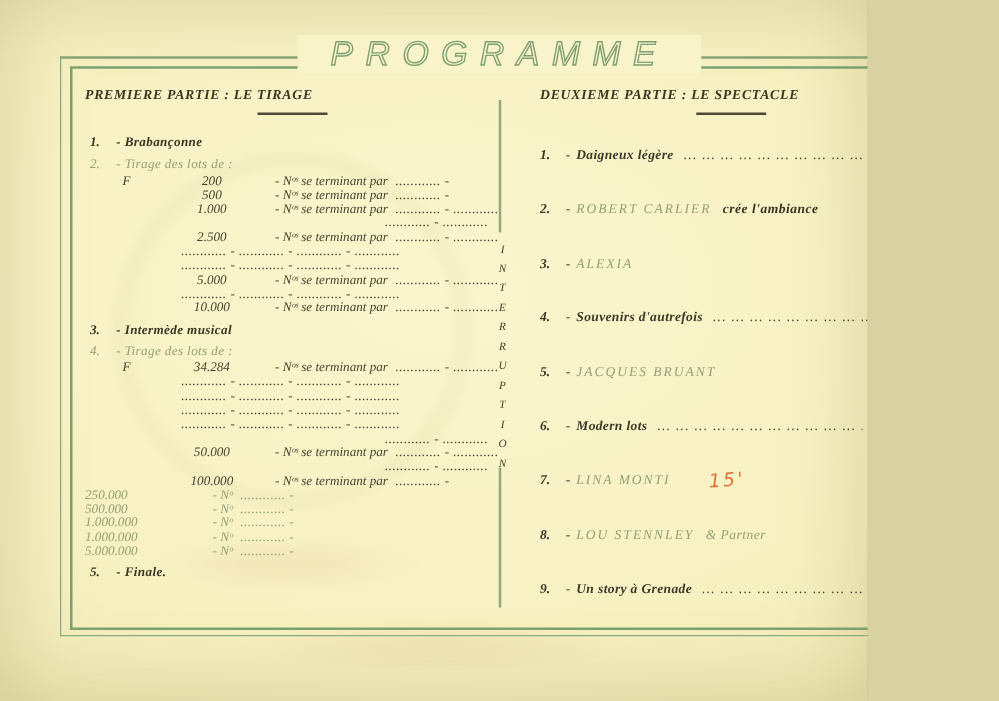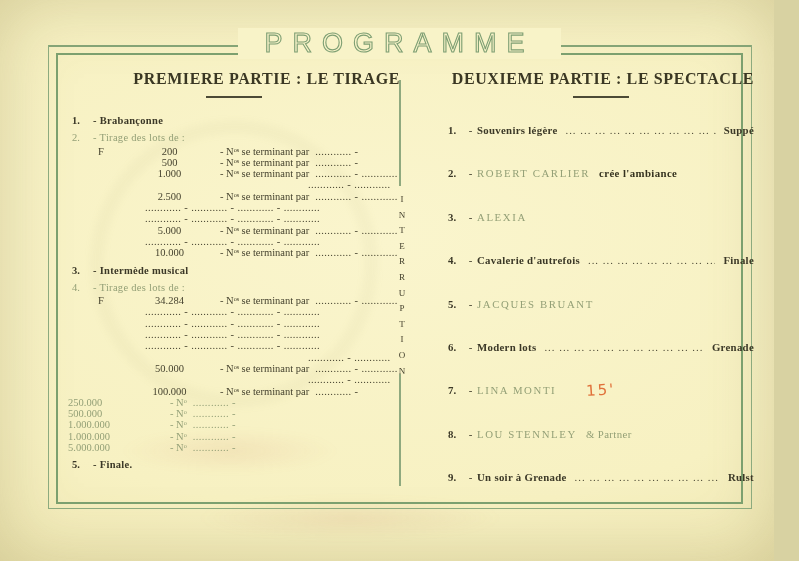--- a/index.html
+++ b/index.html
@@ -2,24 +2,25 @@
 <html><head>
 <meta charset="utf-8">
 <style>
   html,body{margin:0;padding:0;}
   body{
     width:799px;height:561px;
     font-family:"Liberation Serif","DejaVu Serif",serif;
     background:#d8d2a2;
   }
   .page{
-    position:relative;width:774px;height:561px;overflow:hidden;
+    position:relative;width:694px;height:561px;overflow:hidden;
     background:
       radial-gradient(ellipse 120% 90% at 50% 42%, #faf5cd 0%, #f7f1c2 55%, #ece3ab 100%);
     box-shadow:inset 0 0 70px rgba(140,125,70,0.30);
+    font-style:italic;
   }
   
   .watermark{
     position:absolute;left:90px;top:120px;width:260px;height:260px;border-radius:50%;
     border:14px solid rgba(160,150,90,0.05);filter:blur(3px);
   }
   .smudge-a{position:absolute;left:120px;top:428px;width:220px;height:46px;
     background:radial-gradient(ellipse at center, rgba(200,110,80,0.10), rgba(200,110,80,0) 70%);
     filter:blur(3px);}
   .smudge-b{position:absolute;left:200px;top:498px;width:300px;height:40px;
@@ -41,23 +42,23 @@
     font-size:27px;font-weight:400;letter-spacing:10px;
     color:#85a579;
   }
   @supports (-webkit-text-stroke: 1px red){
     .title-text{-webkit-text-fill-color:transparent;-webkit-text-stroke:1.1px #7e9f73;}
   }
 
   
   .col{position:absolute;top:70px;}
   .col-left{left:68px;width:332px;overflow:hidden;}
-  .col-right{left:432px;width:306px;margin-left:16px;}
+  .col-right{left:432px;width:306px;}
   .col-heading{
-    text-align:right;font-size:16px;font-weight:bold;letter-spacing:0.6px;
+    text-align:left;font-size:11px;font-weight:bold;letter-spacing:0.6px;
     color:#3a3723;white-space:nowrap;
   }
   .heading-rule{width:56px;height:2px;background:#4c4a36;margin:8px auto 0 auto;}
 
   
   .llist{margin-top:17px;font-size:10.5px;color:#46432f;}
   .lrow{display:flex;align-items:baseline;white-space:nowrap;height:11.3px;}
   .lrow > span{display:none;}
   .lrow.item{margin-top:6px;margin-bottom:2px;}
   .lrow.item .lnum{display:inline-block;margin-left:4px;width:14px;}
@@ -316,21 +317,21 @@
   <div class="divider-bottom"></div>
 
   <div class="col col-right">
     <div class="col-heading">DEUXIEME PARTIE : LE SPECTACLE</div>
     <div class="heading-rule"></div>
     <div class="rlist">
 
     <div class="ritem plain">
         <span class="rnum">1.</span>
         <span class="rdash">-</span>
-        <span class="rname">Souvenirs légère</span>
+        <span class="rname">Daigneux légère</span>
 
         <span class="rdots">... ... ... ... ... ... ... ... ... ... ... ...</span>
         <span class="rauthor">Suppé</span>
 
       </div>
         <div class="ritem green-name suffix-dark">
         <span class="rnum">2.</span>
         <span class="rdash">-</span>
         <span class="rname">ROBERT CARLIER</span>
         <span class="rsuffix">crée l'ambiance</span>
@@ -338,21 +339,21 @@
       </div>
         <div class="ritem green-name">
         <span class="rnum">3.</span>
         <span class="rdash">-</span>
         <span class="rname">ALEXIA</span>
 
       </div>
         <div class="ritem plain">
         <span class="rnum">4.</span>
         <span class="rdash">-</span>
-        <span class="rname">Cavalerie d'autrefois</span>
+        <span class="rname">Souvenirs d'autrefois</span>
 
         <span class="rdots">... ... ... ... ... ... ... ... ... ... ... ...</span>
         <span class="rauthor">Finale</span>
 
       </div>
         <div class="ritem green-name">
         <span class="rnum">5.</span>
         <span class="rdash">-</span>
         <span class="rname">JACQUES BRUANT</span>
 
@@ -376,21 +377,21 @@
         <div class="ritem green-name">
         <span class="rnum">8.</span>
         <span class="rdash">-</span>
         <span class="rname">LOU STENNLEY</span>
         <span class="rsuffix">&amp; Partner</span>
 
       </div>
         <div class="ritem plain">
         <span class="rnum">9.</span>
         <span class="rdash">-</span>
-        <span class="rname">Un soir à Grenade</span>
+        <span class="rname">Un story à Grenade</span>
 
         <span class="rdots">... ... ... ... ... ... ... ... ... ... ... ...</span>
         <span class="rauthor">Rulst</span>
 
       </div>
       </div>
   </div>
 
 </div>
 

